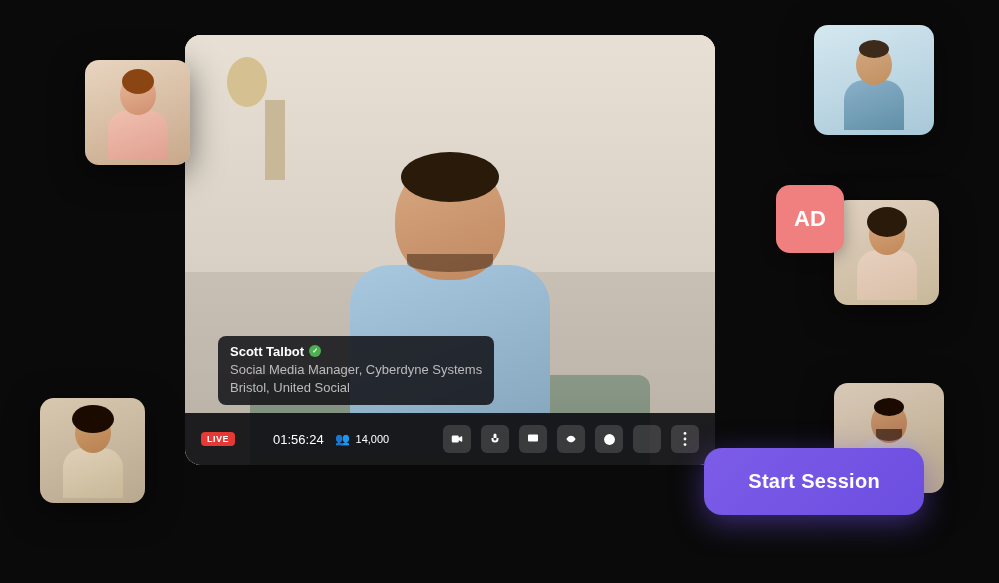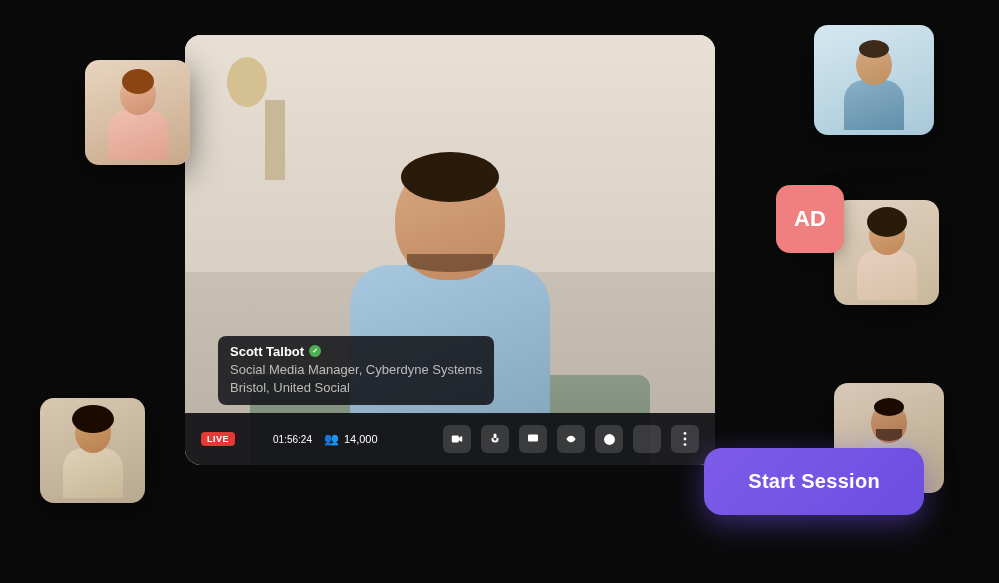--- a/index.html
+++ b/index.html
@@ -55,21 +55,21 @@
       color: #fff;
       font-size: 9px;
       font-weight: 700;
       padding: 2px 6px;
       border-radius: 4px;
       letter-spacing: 0.5px;
     }
 
     .timer {
       color: #fff;
-      font-size: 10px;
+      font-size: 13px;
       font-weight: 500;
       font-variant-numeric: tabular-nums;
       padding-left: 26px;
     }
 
     .viewers-group {
       display: flex;
       align-items: center;
       gap: 5px;
       color: #fff;

